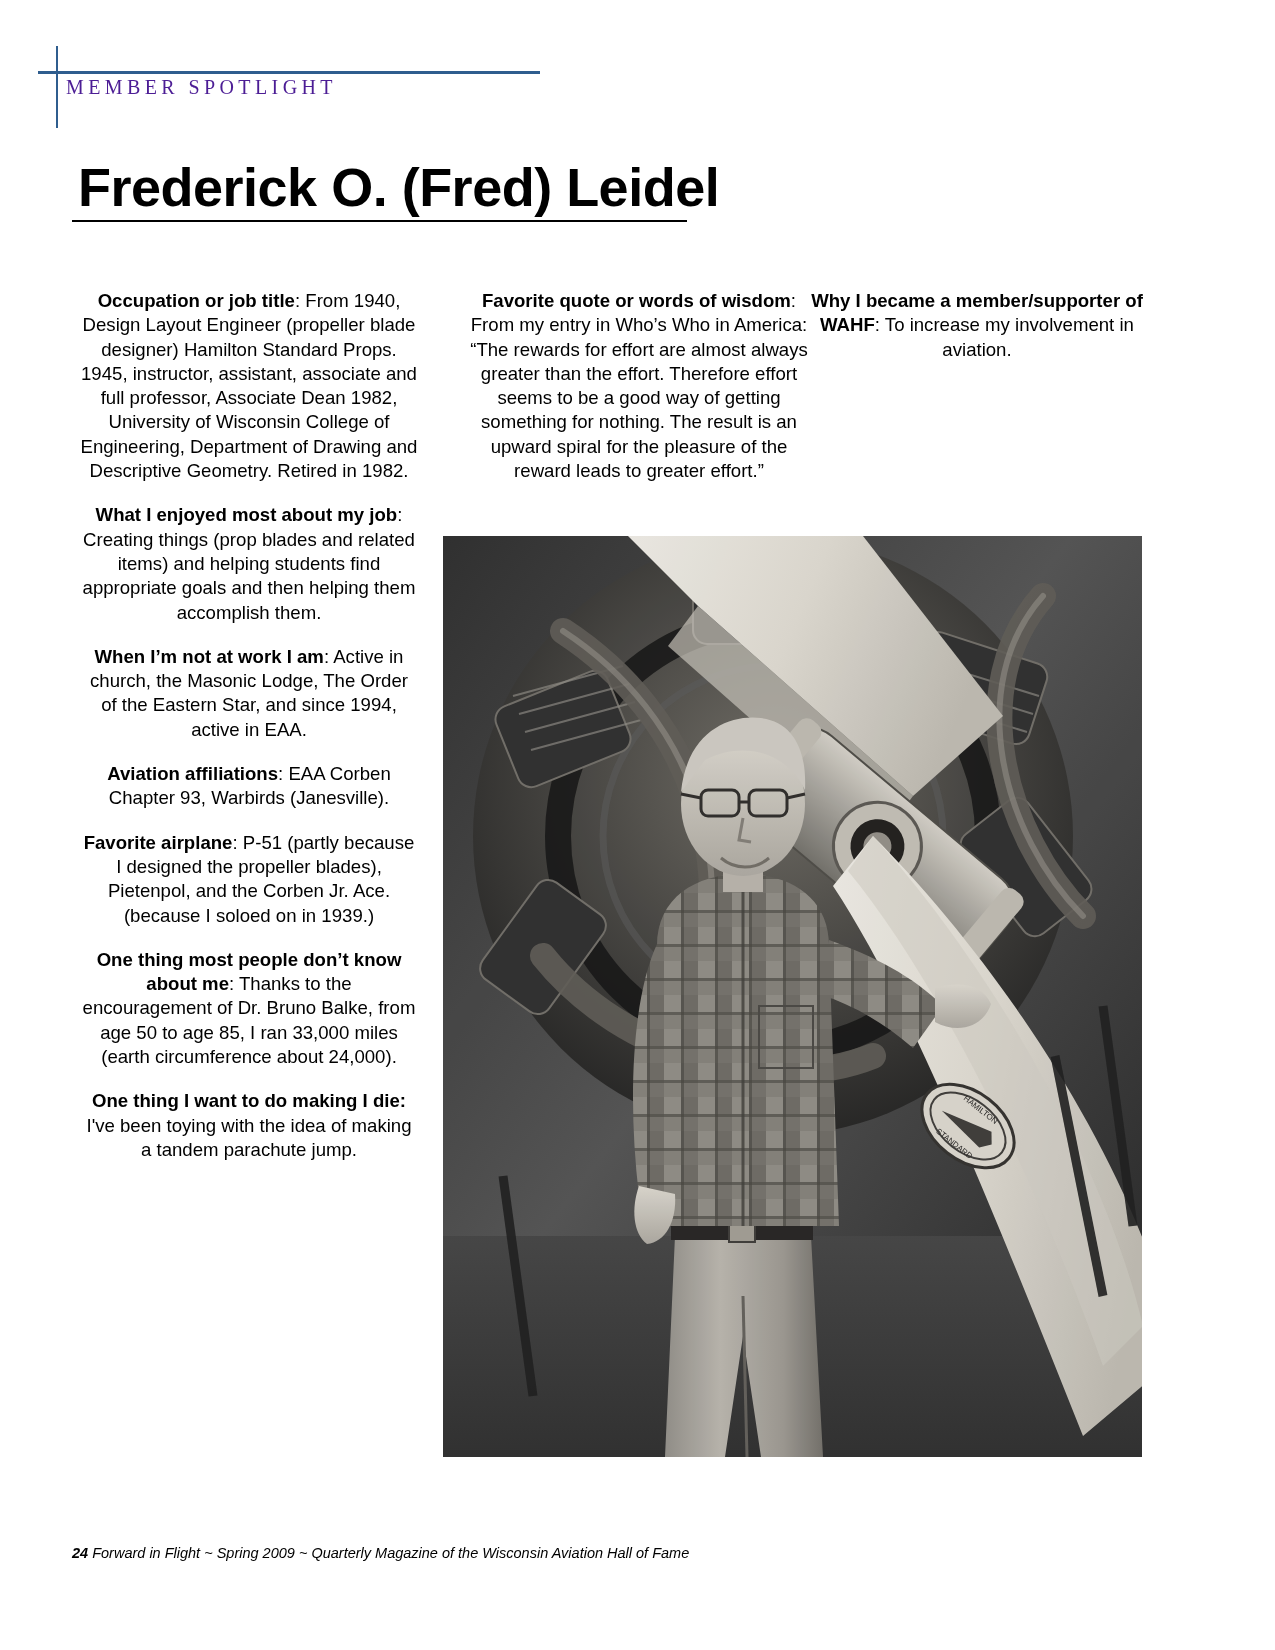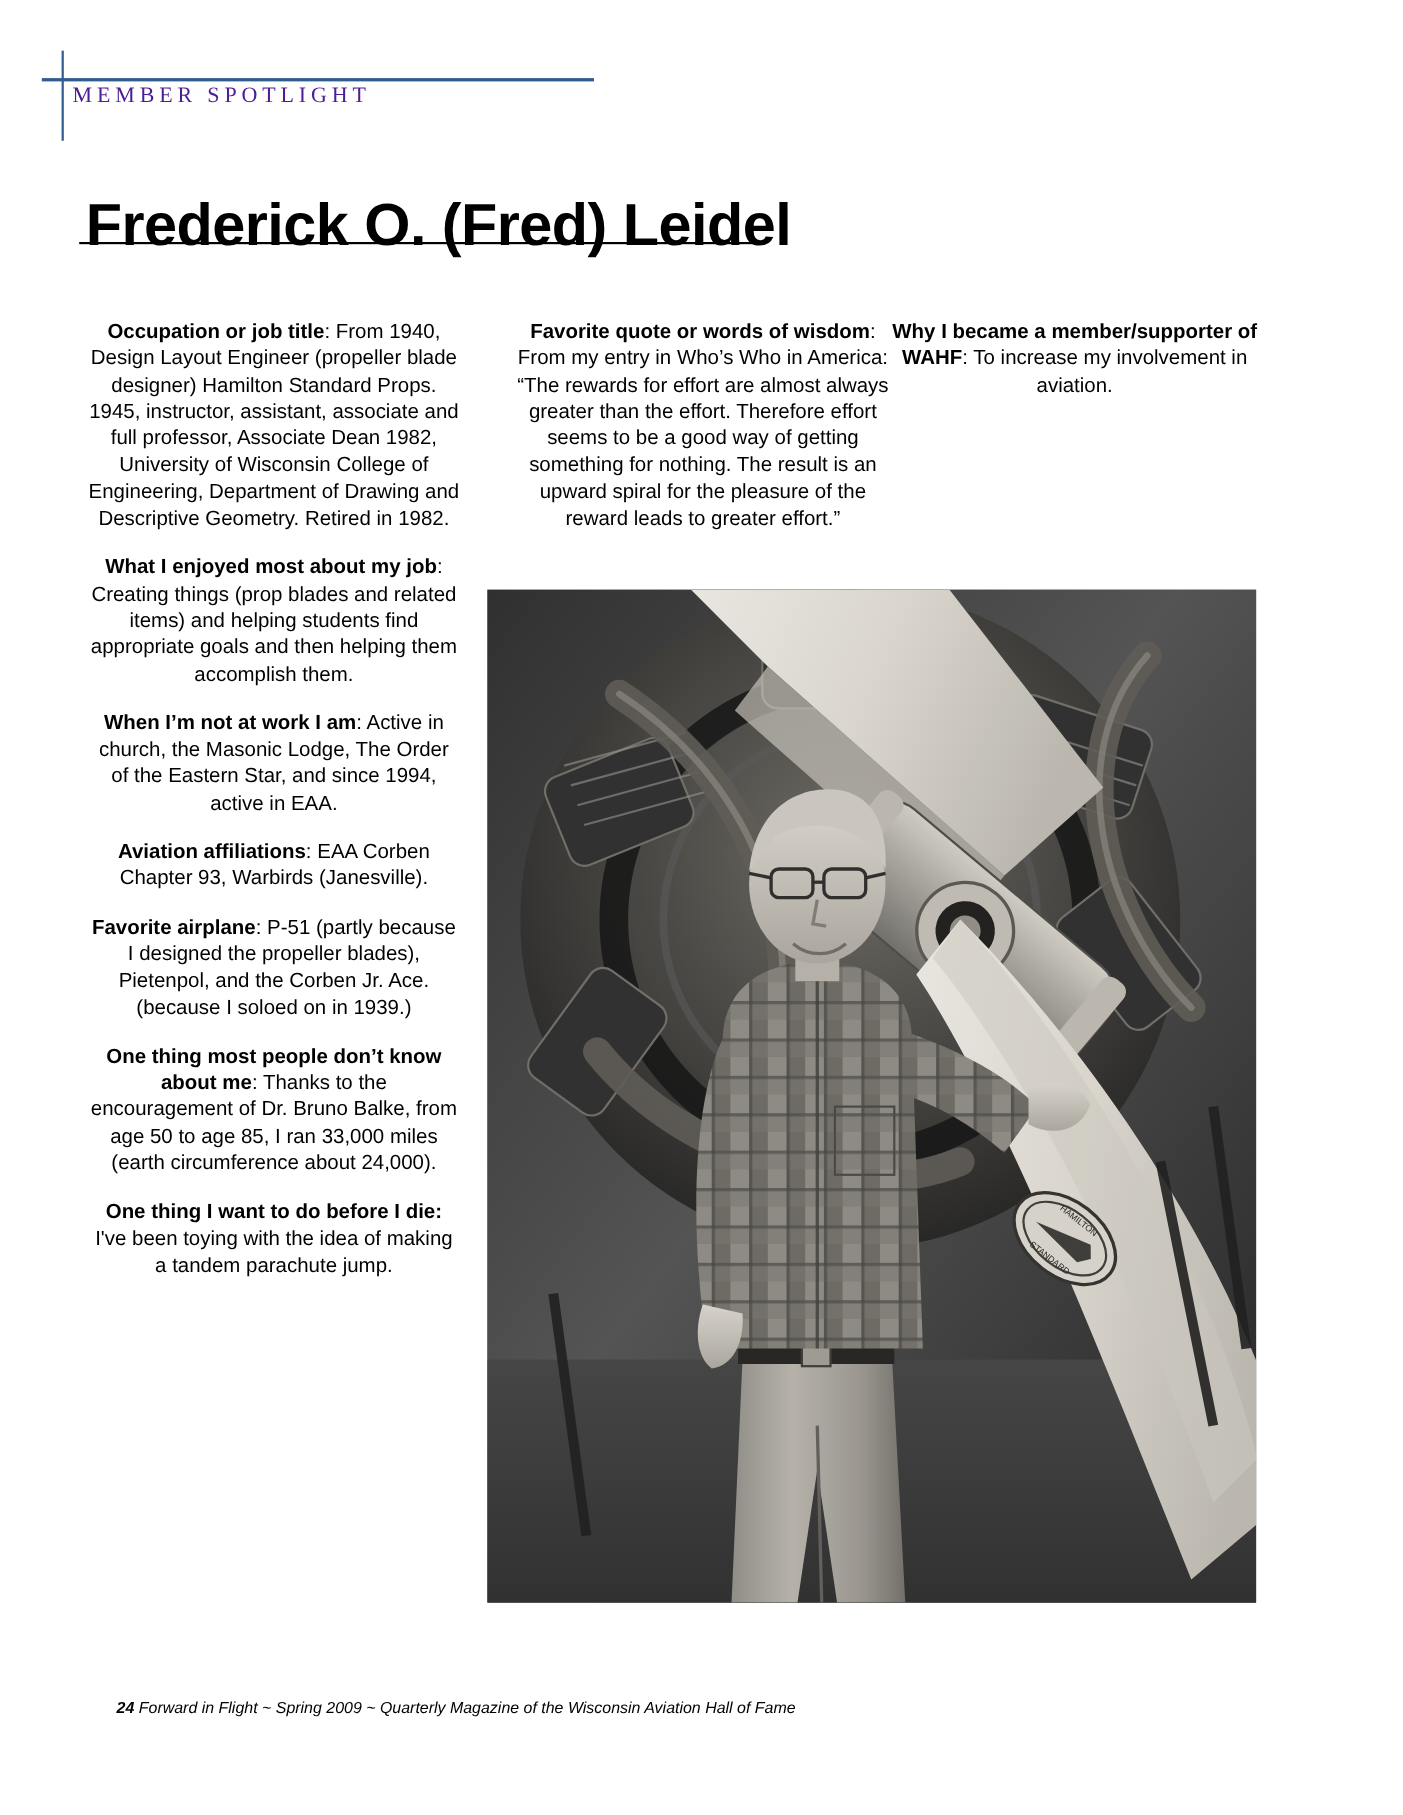--- a/index.html
+++ b/index.html
@@ -27,21 +27,21 @@
     font-family:"Liberation Serif",serif;
     font-size:20px;letter-spacing:4.4px;color:#4c1d95;
     white-space:nowrap;
   }
 
   
   .title{
     position:absolute;left:78px;top:158px;
     font-family:"Liberation Sans Narrow","Liberation Sans",sans-serif;
     font-size:54px;font-weight:bold;letter-spacing:-0.5px;
-    line-height:58px;white-space:nowrap;margin-top:18px;
+    line-height:58px;white-space:nowrap;
   }
   .title-rule{
     position:absolute;left:72px;top:220px;width:615px;height:2px;
     background:#000;
   }
 
   
   .col{
     position:absolute;top:289px;
     font-size:18.6px;line-height:24.3px;
@@ -57,21 +57,21 @@
   .photo{
     position:absolute;left:443px;top:536px;width:699px;height:921px;
     background:#4a4a4a;
     overflow:hidden;
   }
   .photo svg{display:block;width:100%;height:100%;}
 
   
   .footer{
     position:absolute;left:72px;top:1545px;
-    font-size:14.5px;font-style:italic;white-space:nowrap;margin-left:34px;
+    font-size:14.5px;font-style:italic;white-space:nowrap;
   }
   .footer .pg{font-weight:bold;font-style:italic;}
 </style>
 </head>
 <body>
 
 <div class="page">
 
   <div class="kicker-rule"></div>
   <div class="kicker-vrule"></div>
@@ -80,21 +80,21 @@
   <div class="title">Frederick O. (Fred) Leidel</div>
   <div class="title-rule"></div>
 
   <div class="col col1" id="col1">
       <p><b>Occupation or job title</b><span>: </span><span>From 1940, Design Layout Engineer (propeller blade designer) Hamilton Standard Props. 1945, instructor, assistant, associate and full professor, Associate Dean 1982, University of Wisconsin College of Engineering, Department of Drawing and Descriptive Geometry. Retired in 1982.</span></p>
       <p><b>What I enjoyed most about my job</b><span>: </span><span>Creating things (prop blades and related items) and helping students find appropriate goals and then helping them accomplish them.</span></p>
       <p><b>When I’m not at work I am</b><span>: </span><span>Active in church, the Masonic Lodge, The Order of the Eastern Star, and since 1994, active in EAA.</span></p>
       <p><b>Aviation affiliations</b><span>: </span><span>EAA Corben Chapter 93, Warbirds (Janesville).</span></p>
       <p><b>Favorite airplane</b><span>: </span><span>P-51 (partly because I designed the propeller blades), Pietenpol, and the Corben Jr. Ace. (because I soloed on in 1939.)</span></p>
       <p><b>One thing most people don’t know about me</b><span>: </span><span>Thanks to the encouragement of Dr. Bruno Balke, from age 50 to age 85, I ran 33,000 miles (earth circumference about 24,000).</span></p>
-      <p><b>One thing I want to do before I die:</b><span> </span><span>I've been toying with the idea of making a tandem parachute jump.</span></p>
+      <p><b>One thing I want to do making I die:</b><span> </span><span>I've been toying with the idea of making a tandem parachute jump.</span></p>
     </div>
 
   <div class="col col2" id="col2">
       <p><b>Favorite quote or words of wisdom</b><span>: </span><span>From my entry in Who’s Who in America: “The rewards for effort are almost always greater than the effort. Therefore effort seems to be a good way of getting something for nothing. The result is an upward spiral for the pleasure of the reward leads to greater effort.”</span></p>
     </div>
 
   <div class="col col3" id="col3">
       <p><b>Why I became a member/supporter of WAHF</b><span>: </span><span>To increase my involvement in aviation.</span></p>
     </div>
 

